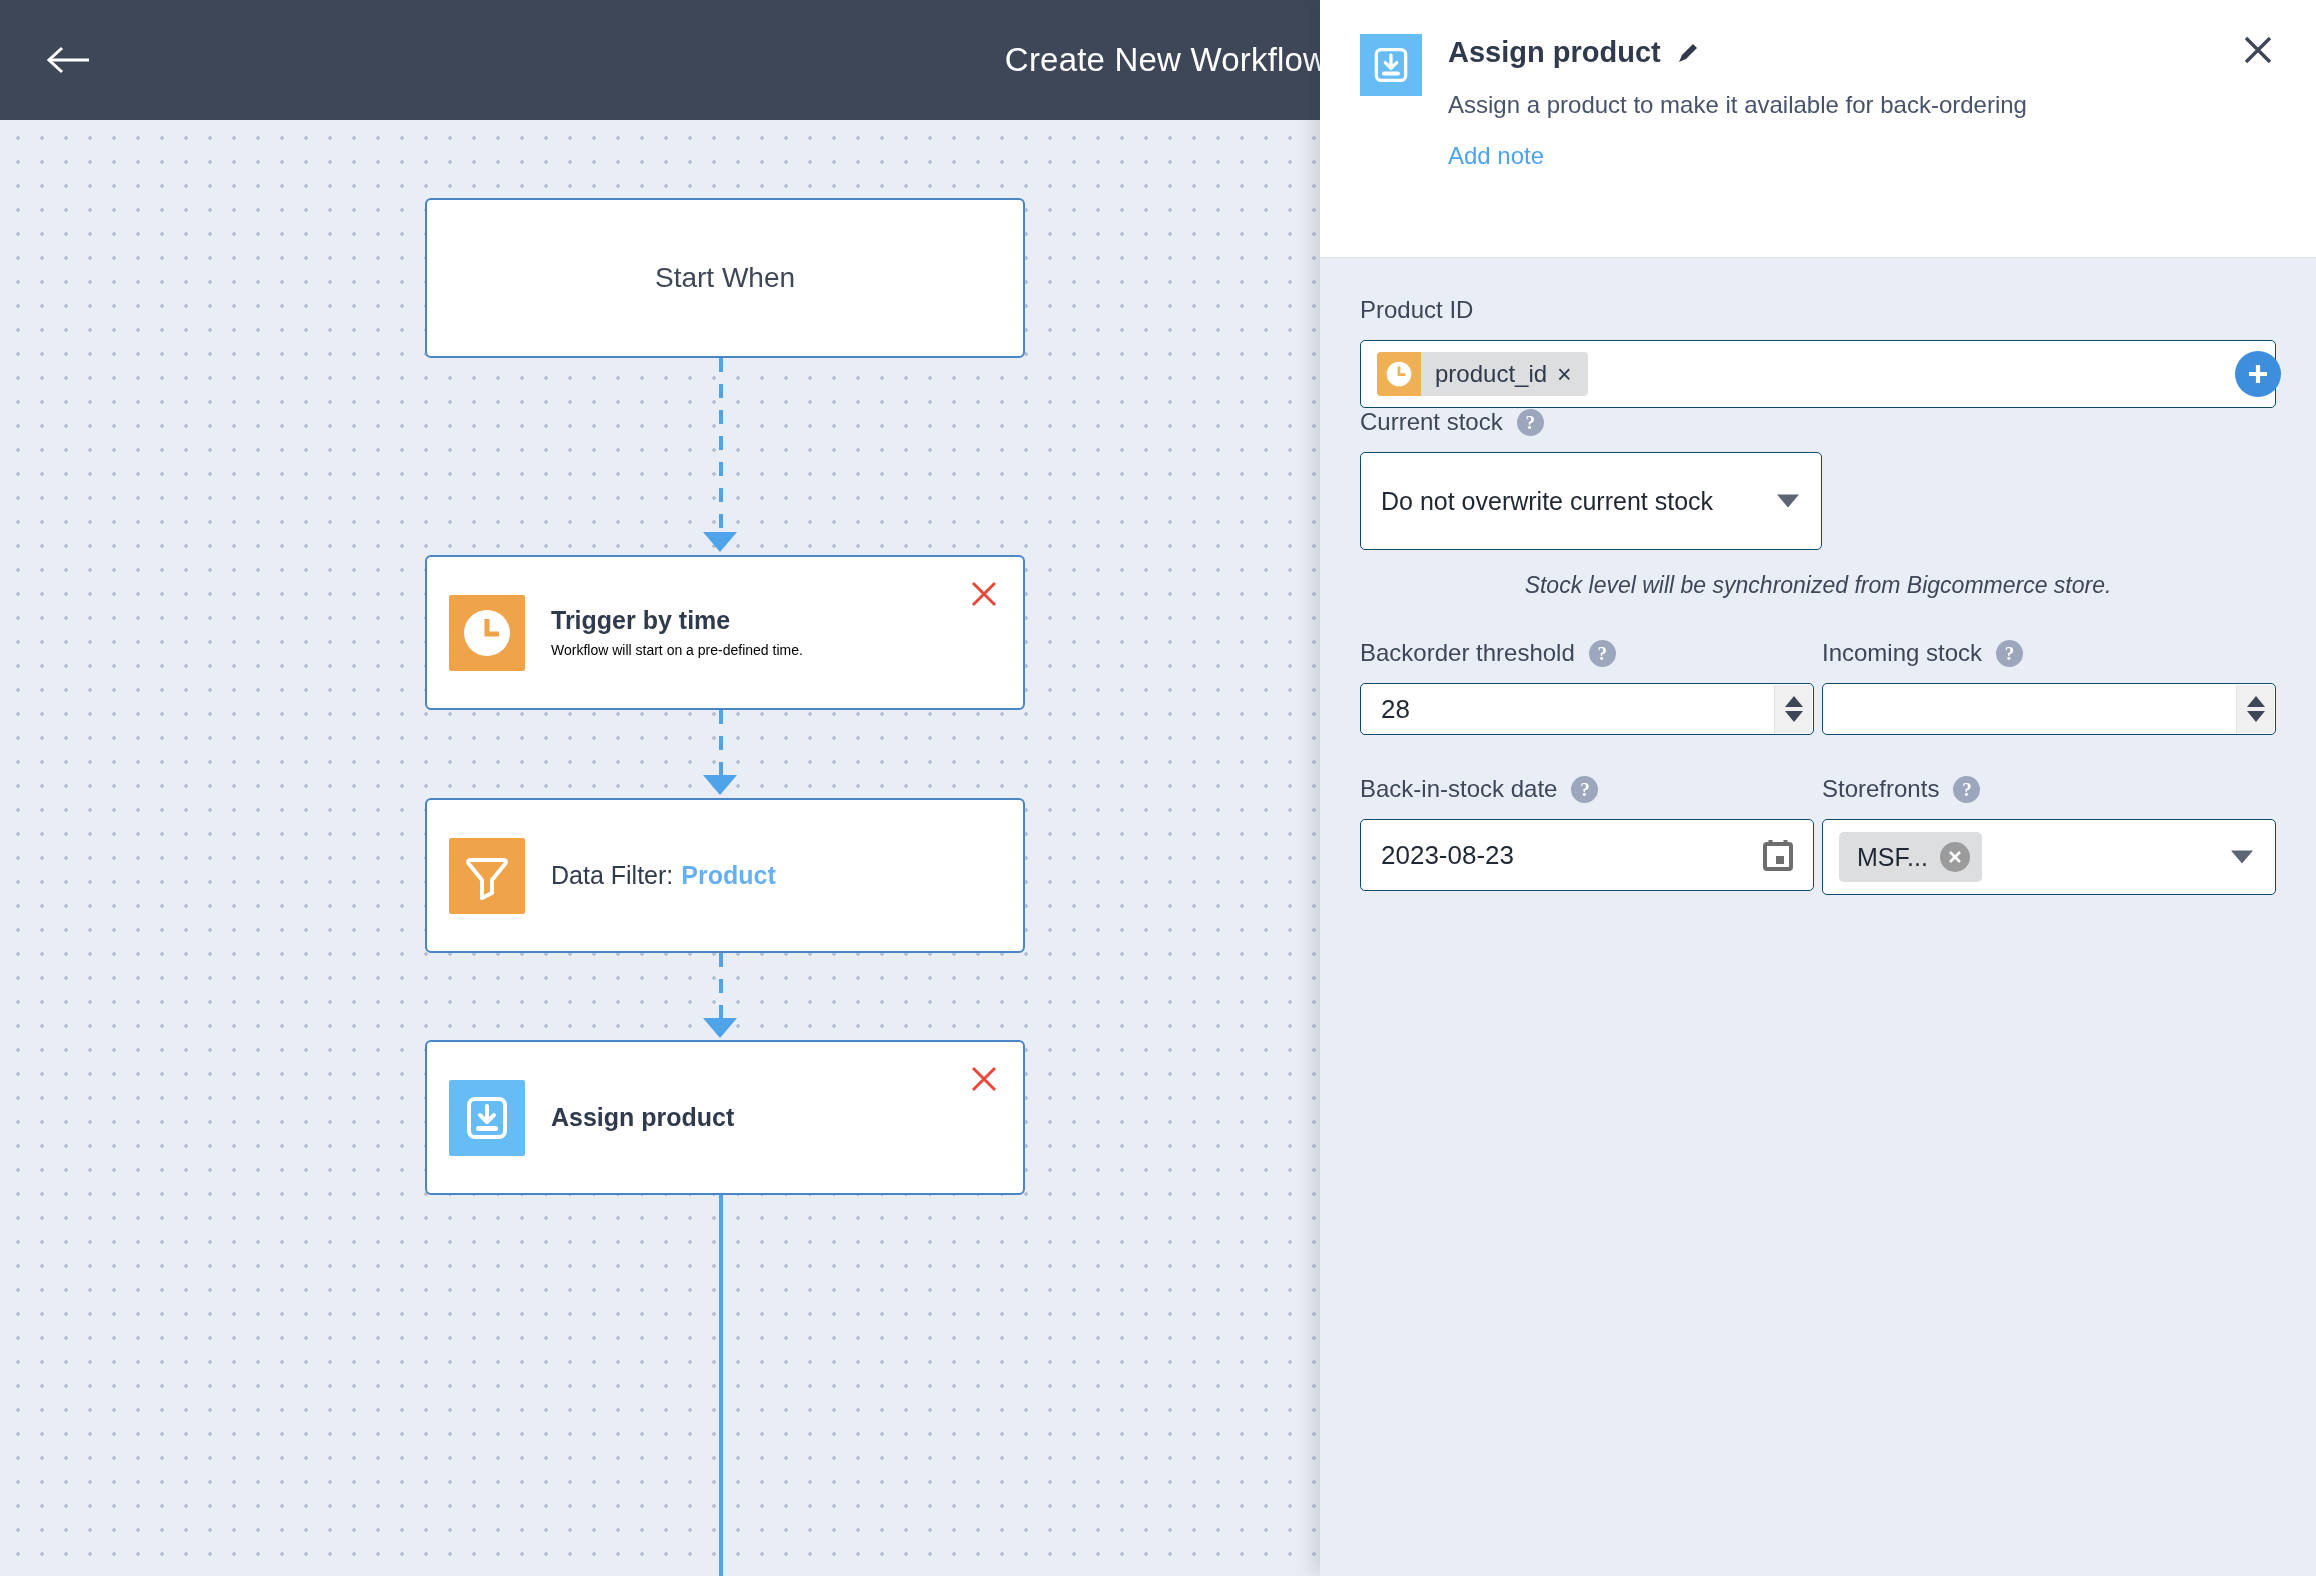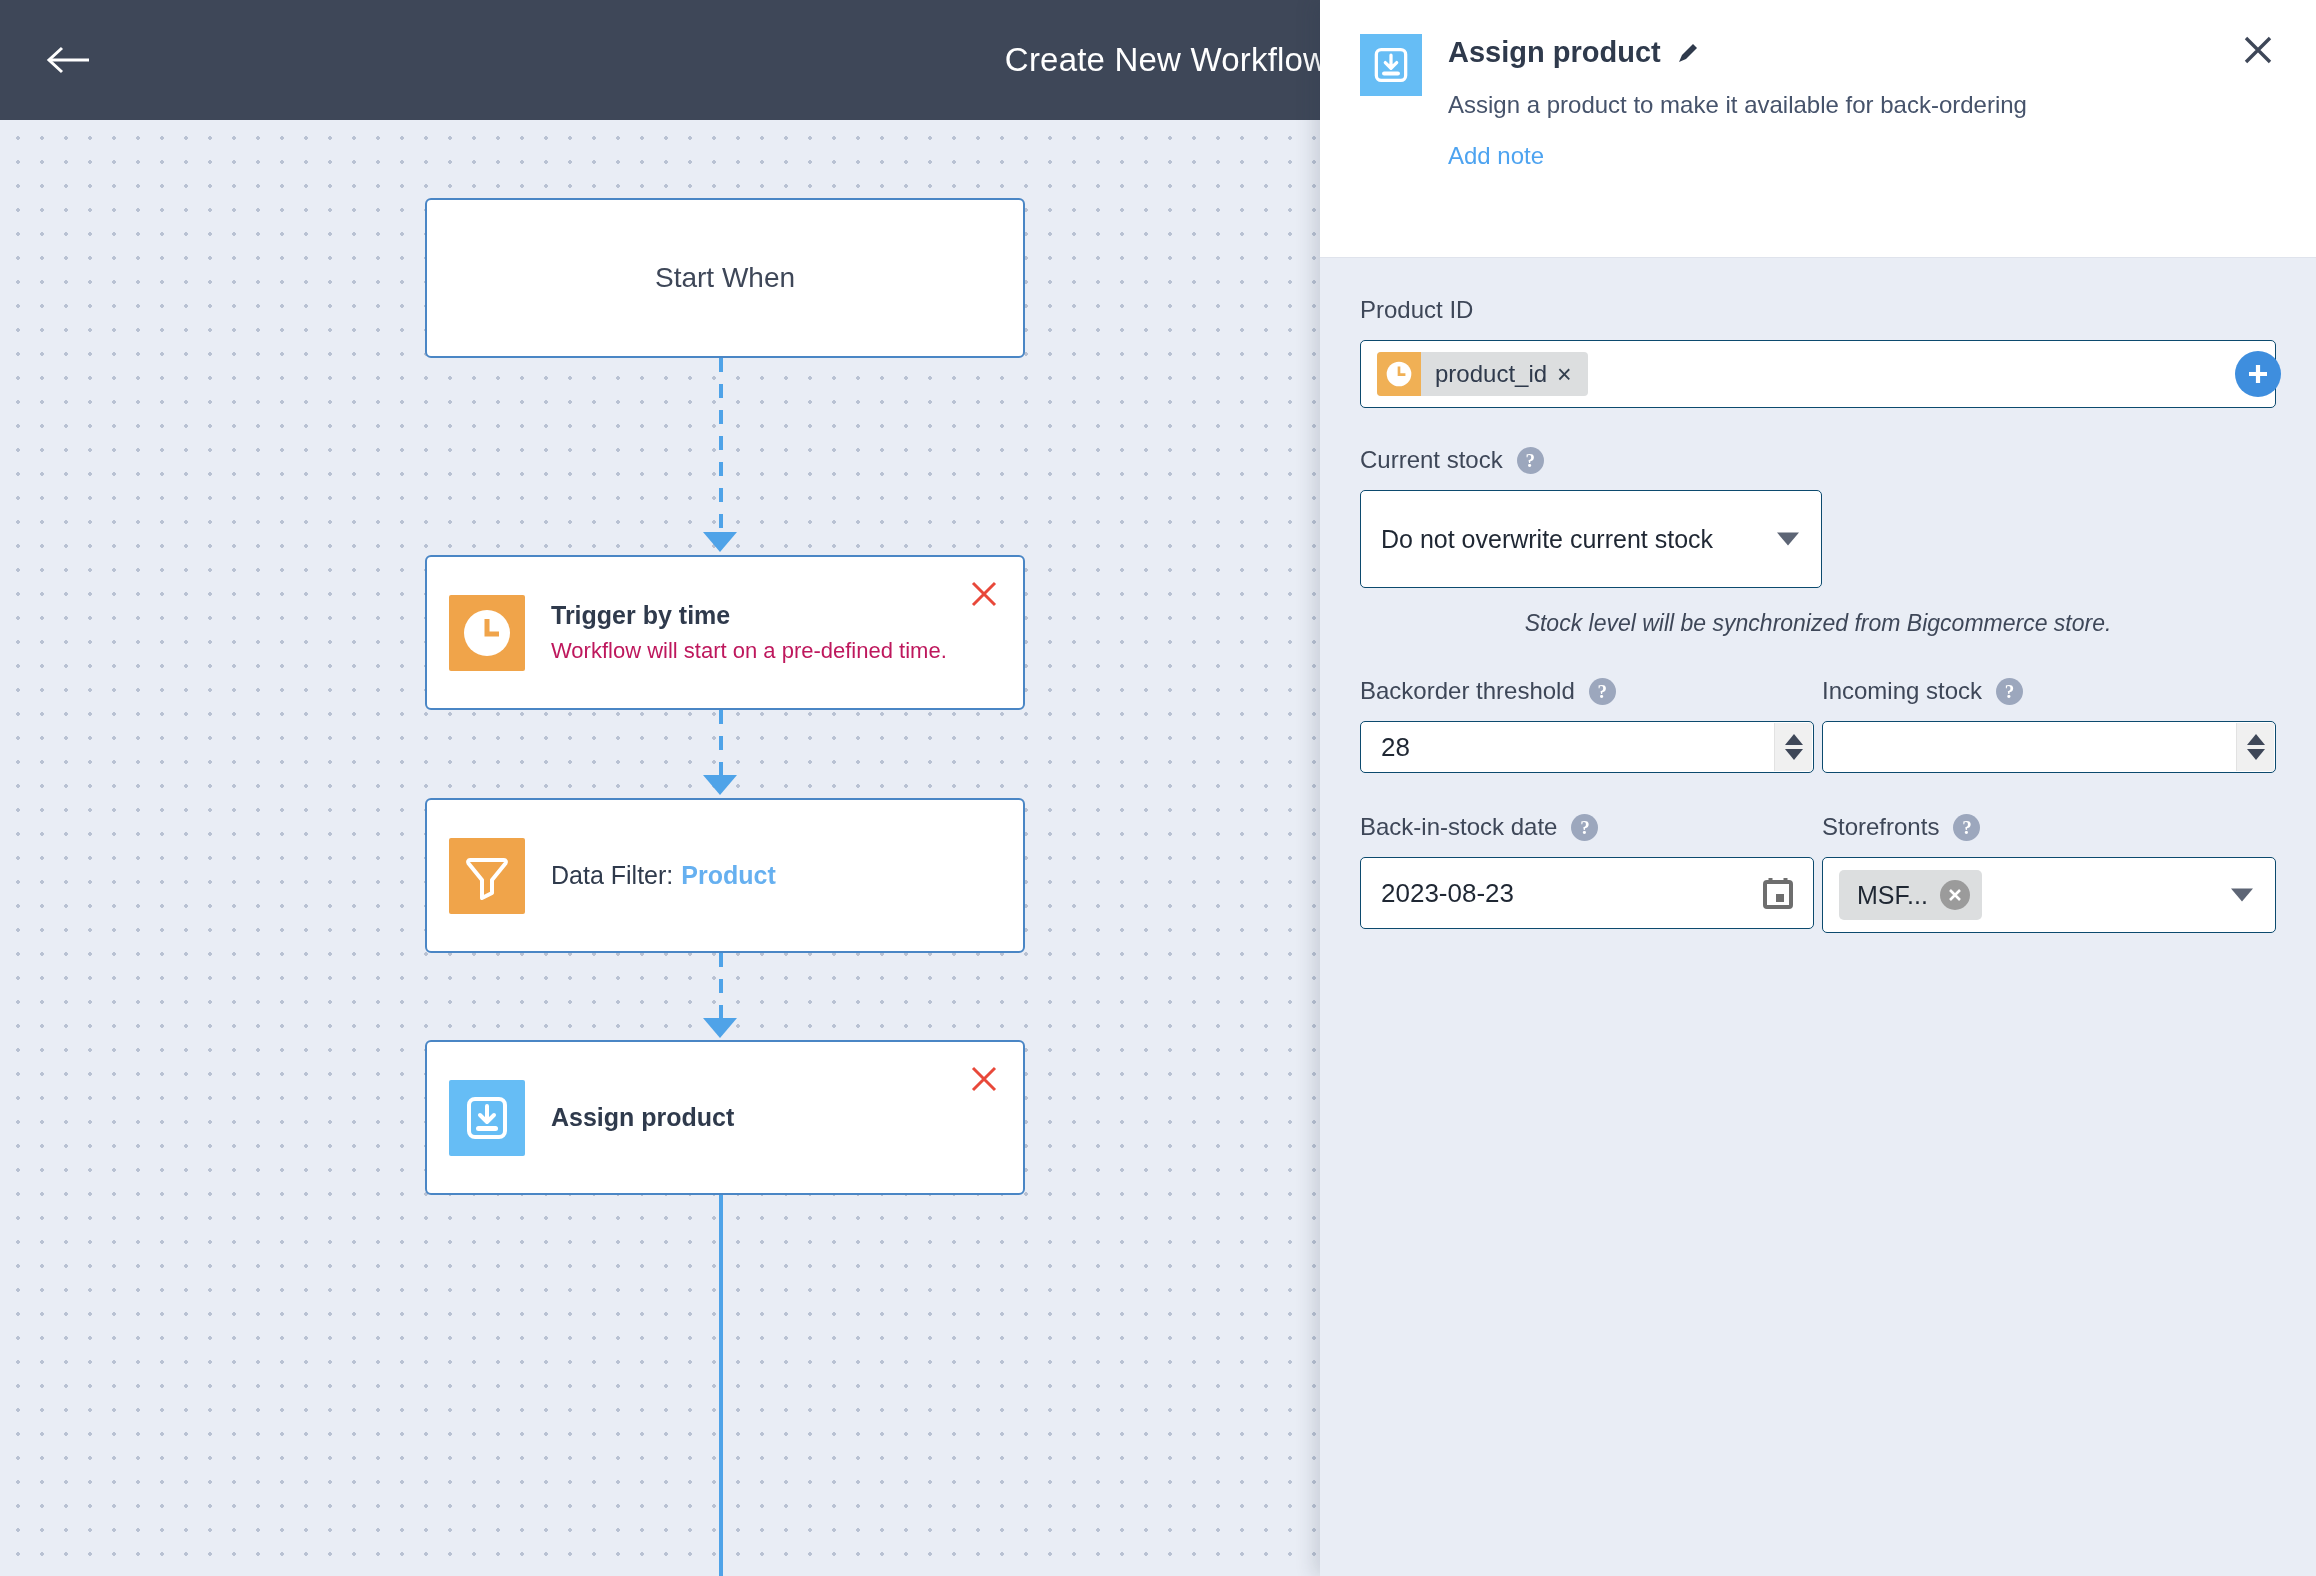--- a/index.html
+++ b/index.html
@@ -71,21 +71,21 @@
     border-radius: 2px;
   }
   .icon-orange { background: #f0a44a; }
   .icon-blue   { background: #66bdf5; }
 
   .node-text { margin-left: 26px; }
   .node-title {
     font-size: 25px; font-weight: bold; color: #2f3a4c; line-height: 1.25;
   }
   .node-desc {
-    font-size: 22px; color: #be185d; line-height: 1.32; margin-top: 5px;
+    font-size: 14px; color: #000000; line-height: 1.32; margin-top: 5px;
     max-width: 400px;
   }
   .node-plain {
     font-size: 25px; color: #2f3a4c;
   }
   .node-plain .hl { color: #66b0f0; font-weight: bold; margin-left: 8px; }
 
   .node-close {
     position: absolute; right: 22px; top: 20px;
     width: 34px; height: 34px; cursor: pointer;
@@ -379,21 +379,21 @@
           <span class="chip-label">product_id</span>
           <span class="chip-x">×</span>
         </div>
         <div class="add-btn">
           <svg width="26" height="26" viewBox="0 0 26 26">
             <path d="M13 4 V22 M4 13 H22" stroke="#ffffff" stroke-width="4.2" stroke-linecap="butt"></path>
           </svg>
         </div>
       </div>
 
-      <div class="field-label" style="margin-top:38px;">
+      <div class="field-label" style="">
         <span>Current stock</span>
         <span class="help-icon">?</span>
       </div>
       <div class="input-shell select-wrap">
         <span class="select-value">Do not overwrite current stock</span>
         <span class="caret"></span>
       </div>
       <div class="helper-text">Stock level will be synchronized from Bigcommerce store.</div>
 
       <div class="two-col" style="margin-top:40px;">

